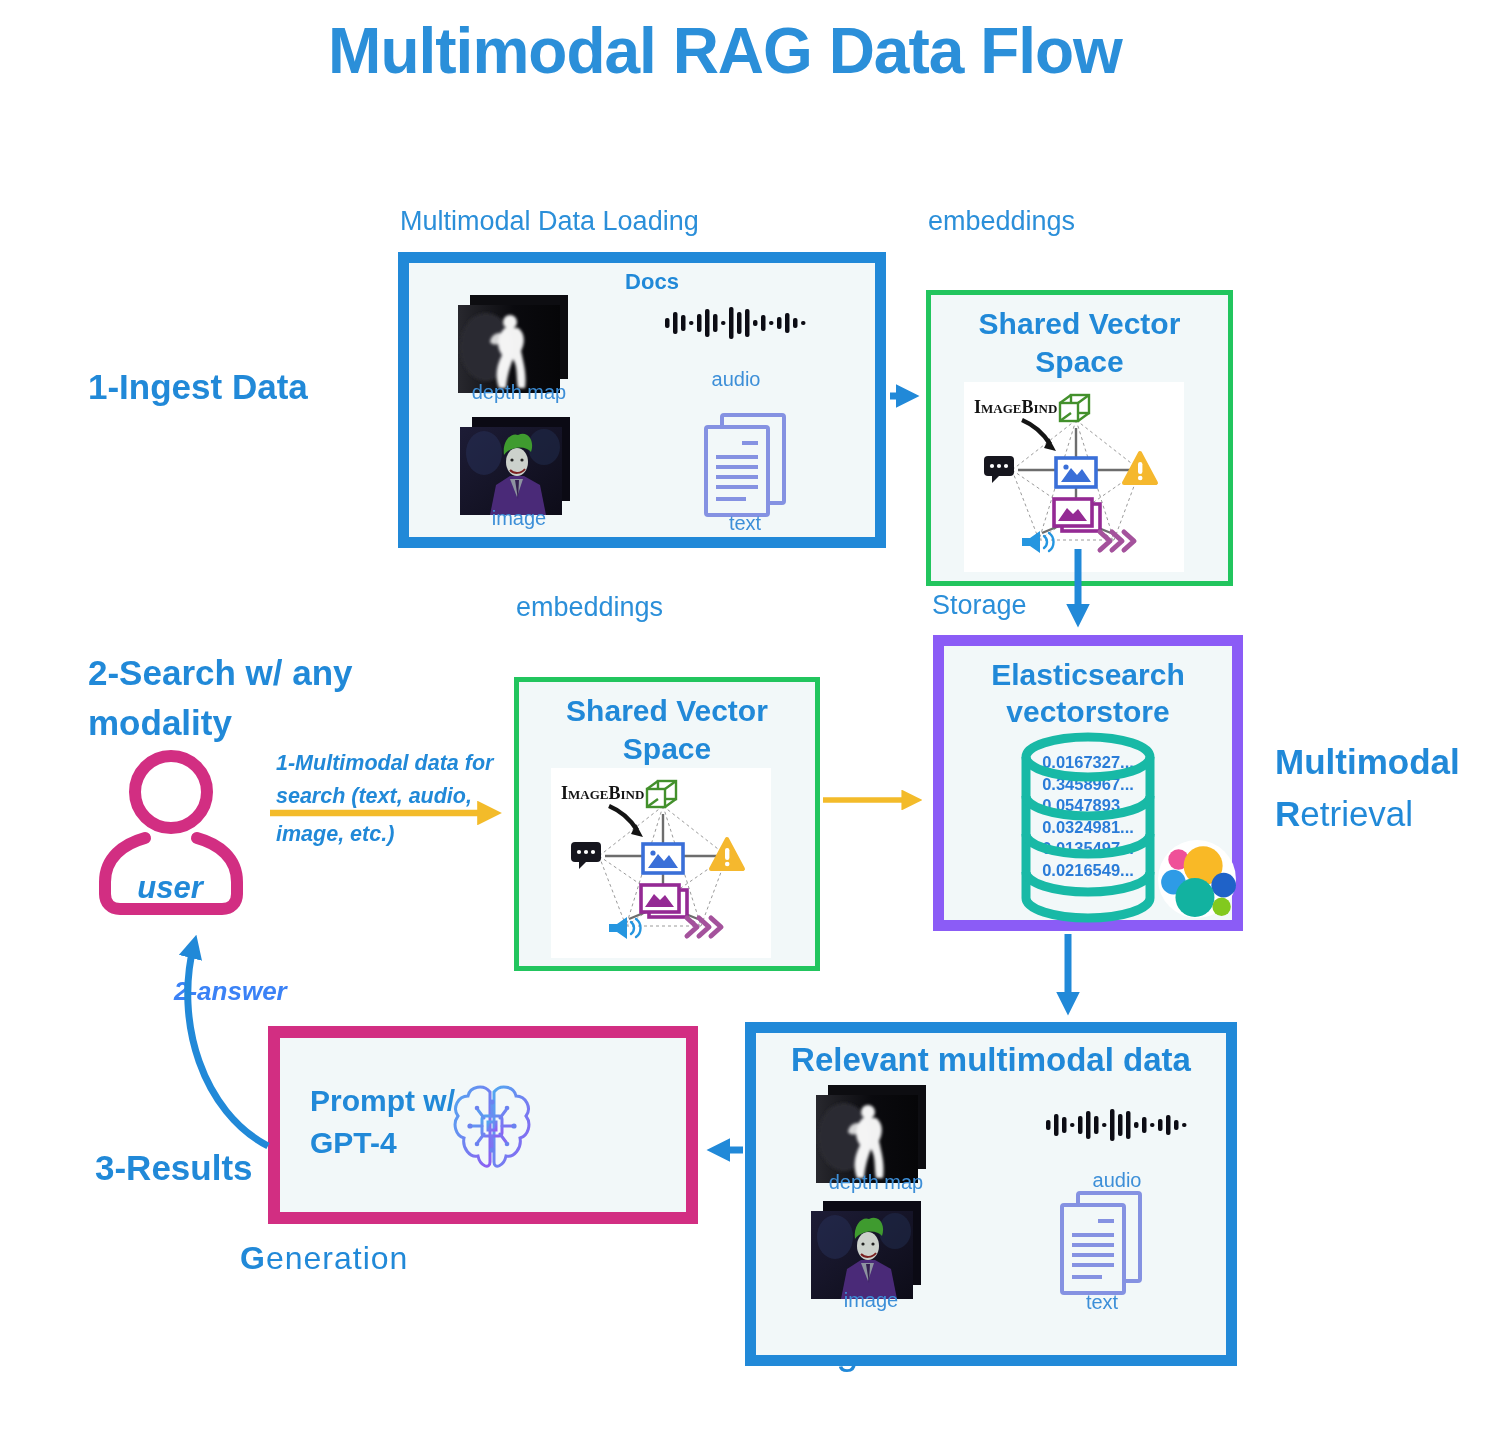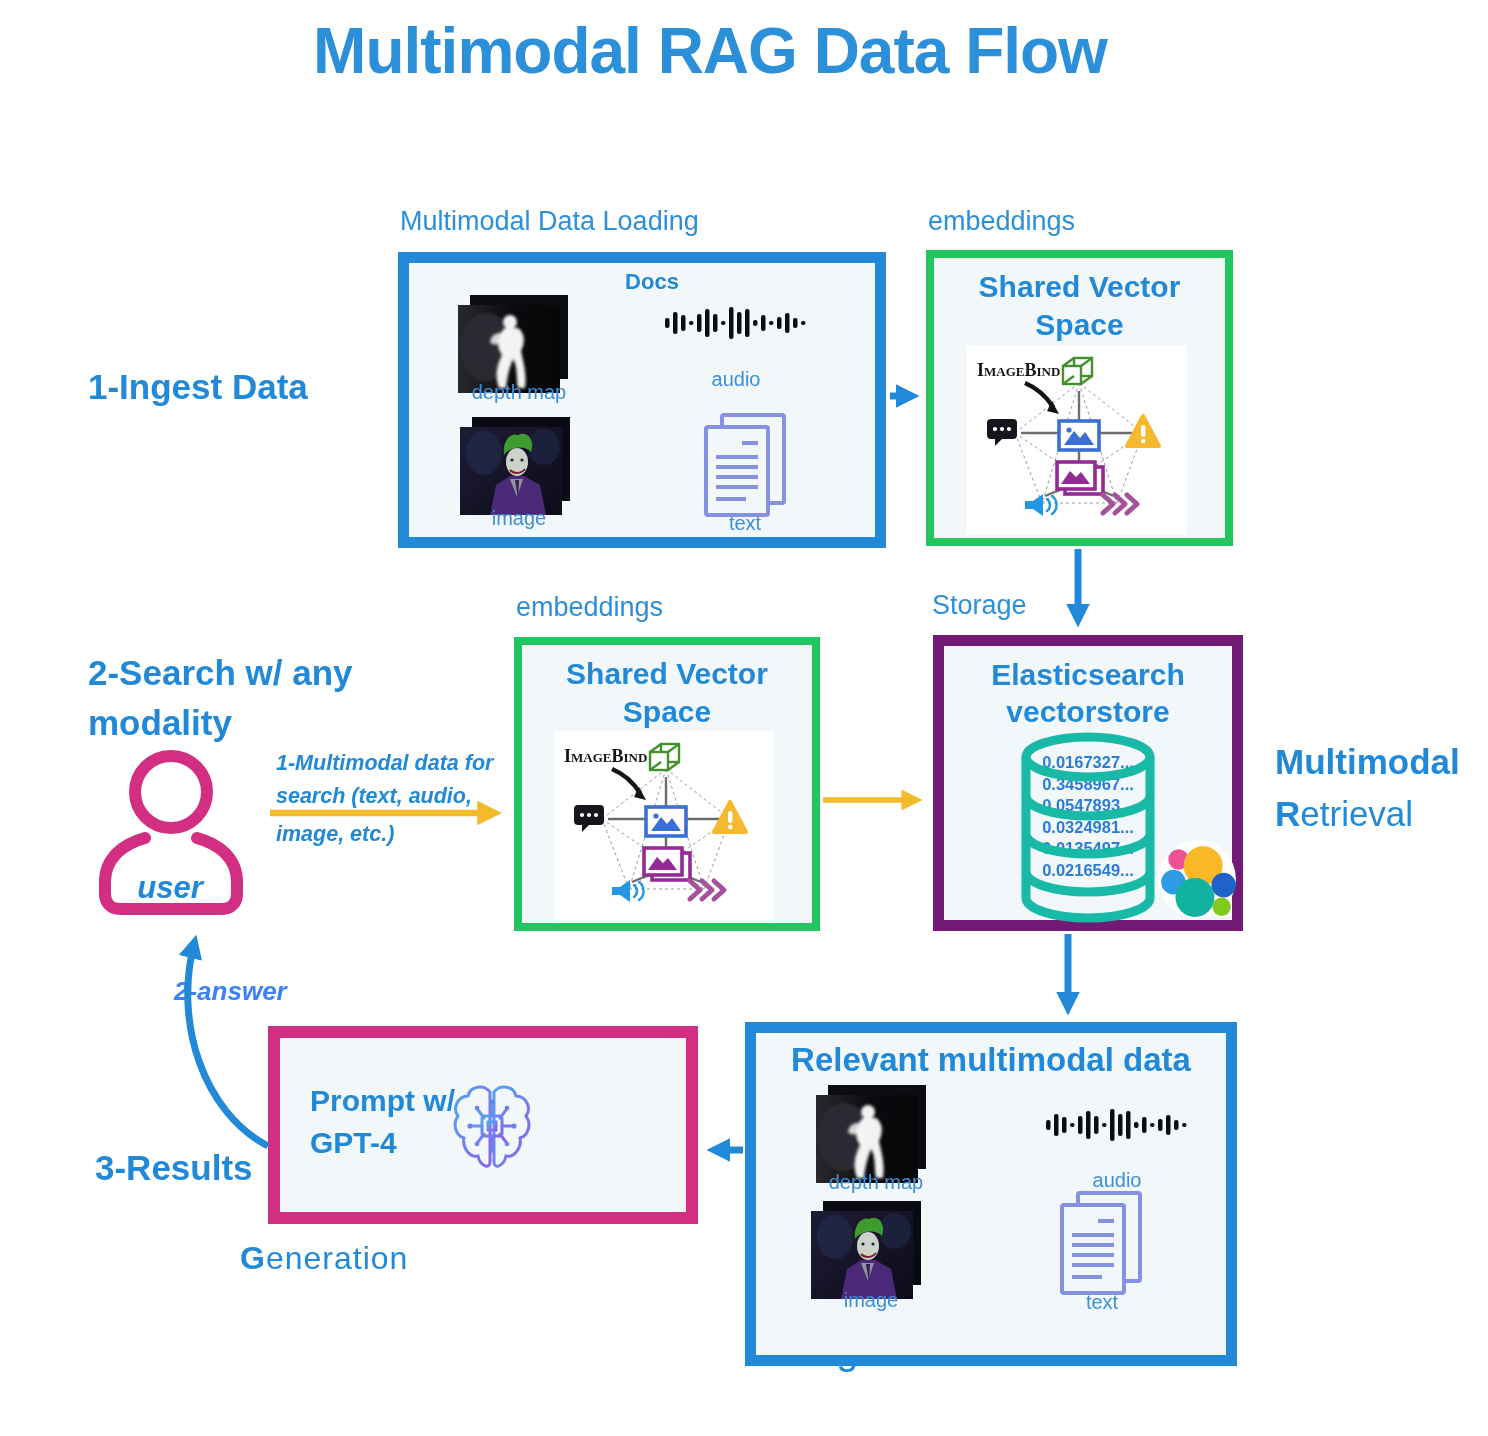--- a/index.html
+++ b/index.html
@@ -1,25 +1,25 @@
 <!DOCTYPE html>
 <html><head>
 <meta charset="utf-8">
 <style>
   html,body{margin:0;padding:0;background:#ffffff;}
   #canvas{position:relative;width:1488px;height:1436px;background:#ffffff;overflow:hidden;
           font-family:"Liberation Sans",sans-serif;}
   .abs{position:absolute;}
-  .title{left:0;top:14px;width:1420px;text-align:center;font-size:64px;font-weight:800;color:#2b8fd9;letter-spacing:-1px;}
+  .title{left:15px;top:14px;width:1420px;text-align:center;font-size:64px;font-weight:800;color:#2b8fd9;letter-spacing:-1px;}
   .caption{font-size:27px;font-weight:500;color:#2b8fd9;}
   .step{font-size:35px;font-weight:700;color:#2189d8;line-height:50px;}
   .box{position:absolute;background:#f2f8f9;box-sizing:border-box;z-index:2;}
   .b-blue{border:11px solid #2189d8;}
-  .b-yellow{border:8px solid #22c55e;}
-  .b-teal{border:11px solid #701a75;}
+  .b-yellow{border:5px solid #22c55e;margin-top:40px;}
+  .b-teal{border:11px solid #8b5cf6;}
   .b-pink{border:12px solid #d22e82;}
   .boxtitle{position:absolute;left:0;right:0;text-align:center;font-weight:700;color:#2189d8;}
   .medialabel{position:absolute;text-align:center;font-size:20px;color:#3d8fd8;}
   .stack{position:absolute;}
   .annot{font-size:21.5px;font-style:italic;font-weight:700;color:#2189d8;z-index:4;}
   .mixword .init{font-weight:800;}
   .mixword .rest{font-weight:400;}
   svg{display:block;}
 </style>
 </head>

